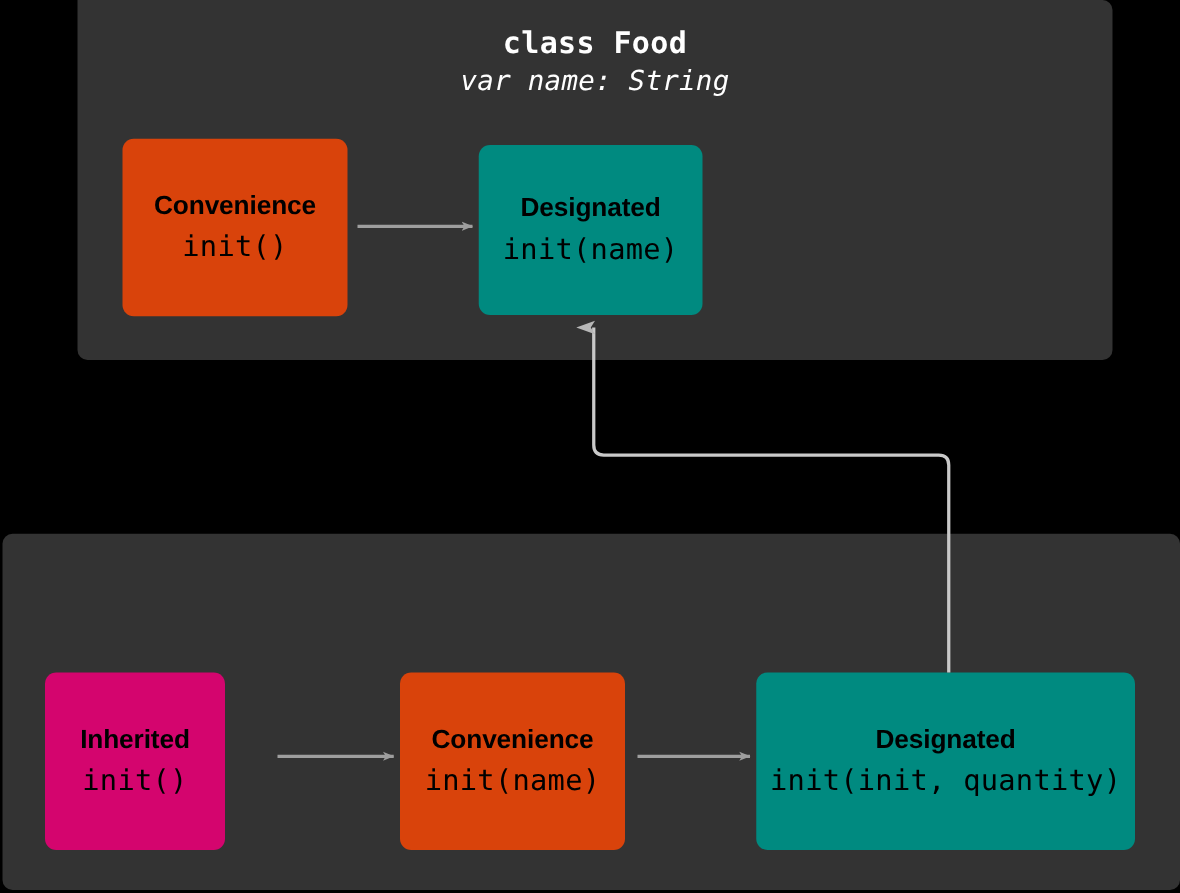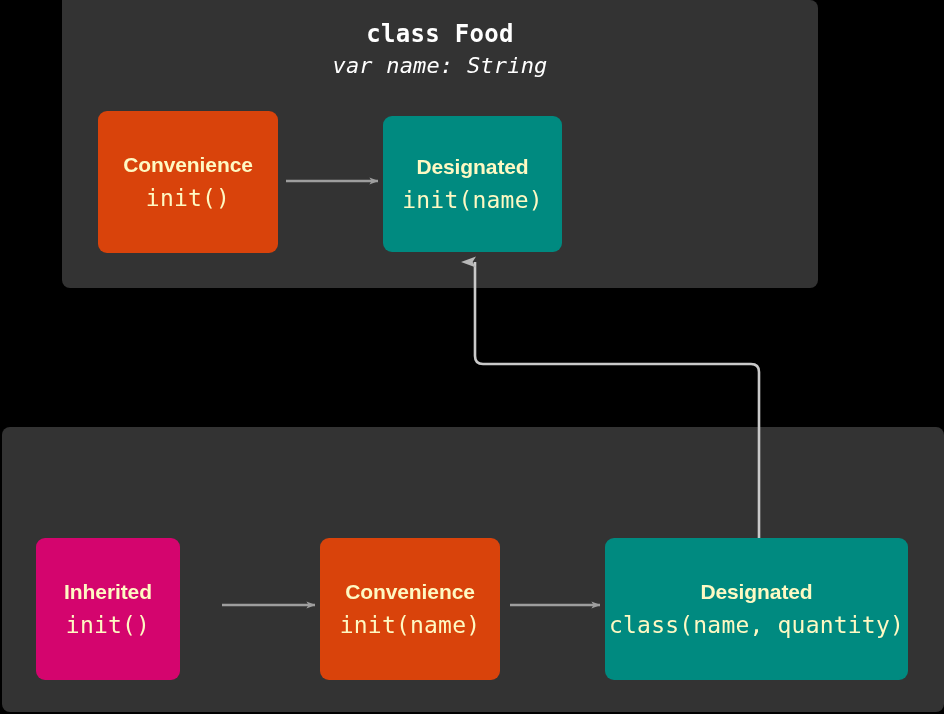--- a/index.html
+++ b/index.html
@@ -21,21 +21,21 @@
 
   
   .panel {
     position: absolute;
     background: #333333;
     border-radius: 8px;
   }
   #panel-food {
     left: 62px;
     top: 0px;
-    width: 756px;
+    width: 828px;
     height: 288px;
     border-top-left-radius: 0;
     border-top-right-radius: 8px;
   }
   #panel-recipe {
     left: 2px;
     top: 427px;
     width: 942px;
     height: 285px;
   }
@@ -67,21 +67,21 @@
 
   
   .init-box {
     position: absolute;
     border-radius: 9px;
     display: flex;
     flex-direction: column;
     align-items: center;
     justify-content: center;
     box-sizing: border-box;
-    color: #fef9c3;
+    color: #000000;
   }
   .init-box .kind {
     font-family: "Liberation Sans", sans-serif;
     font-weight: bold;
     font-size: 21px;
     letter-spacing: -0.1px;
     text-align: center;
   }
   .init-box .sig {
     font-family: "DejaVu Sans Mono", "Liberation Mono", monospace;
@@ -154,21 +154,21 @@
     <span class="sig">init()</span>
   </div>
 
   <div class="init-box box-convenience" id="box-recipe-convenience">
     <span class="kind">Convenience</span>
     <span class="sig">init(name)</span>
   </div>
 
   <div class="init-box box-designated" id="box-recipe-designated">
     <span class="kind">Designated</span>
-    <span class="sig">class(name, quantity)</span>
+    <span class="sig">init(init, quantity)</span>
   </div>
 
   <svg id="connectors" viewBox="0 0 944 714">
     <defs>
       <marker id="arrowhead-flat" markerWidth="9" markerHeight="8" refX="8.6" refY="4" orient="auto" markerUnits="userSpaceOnUse">
         <path d="M0,0.4 L9,4 L0,7.6 L2.2,4 Z" fill="#9e9e9e"></path>
       </marker>
       <marker id="arrowhead-up" markerWidth="12" markerHeight="15" refX="6" refY="14" orient="auto" markerUnits="userSpaceOnUse">
         <path d="M6,0 L11.4,15 L6,11.6 L0.6,15 Z" fill="#b8b8b8"></path>
       </marker>

